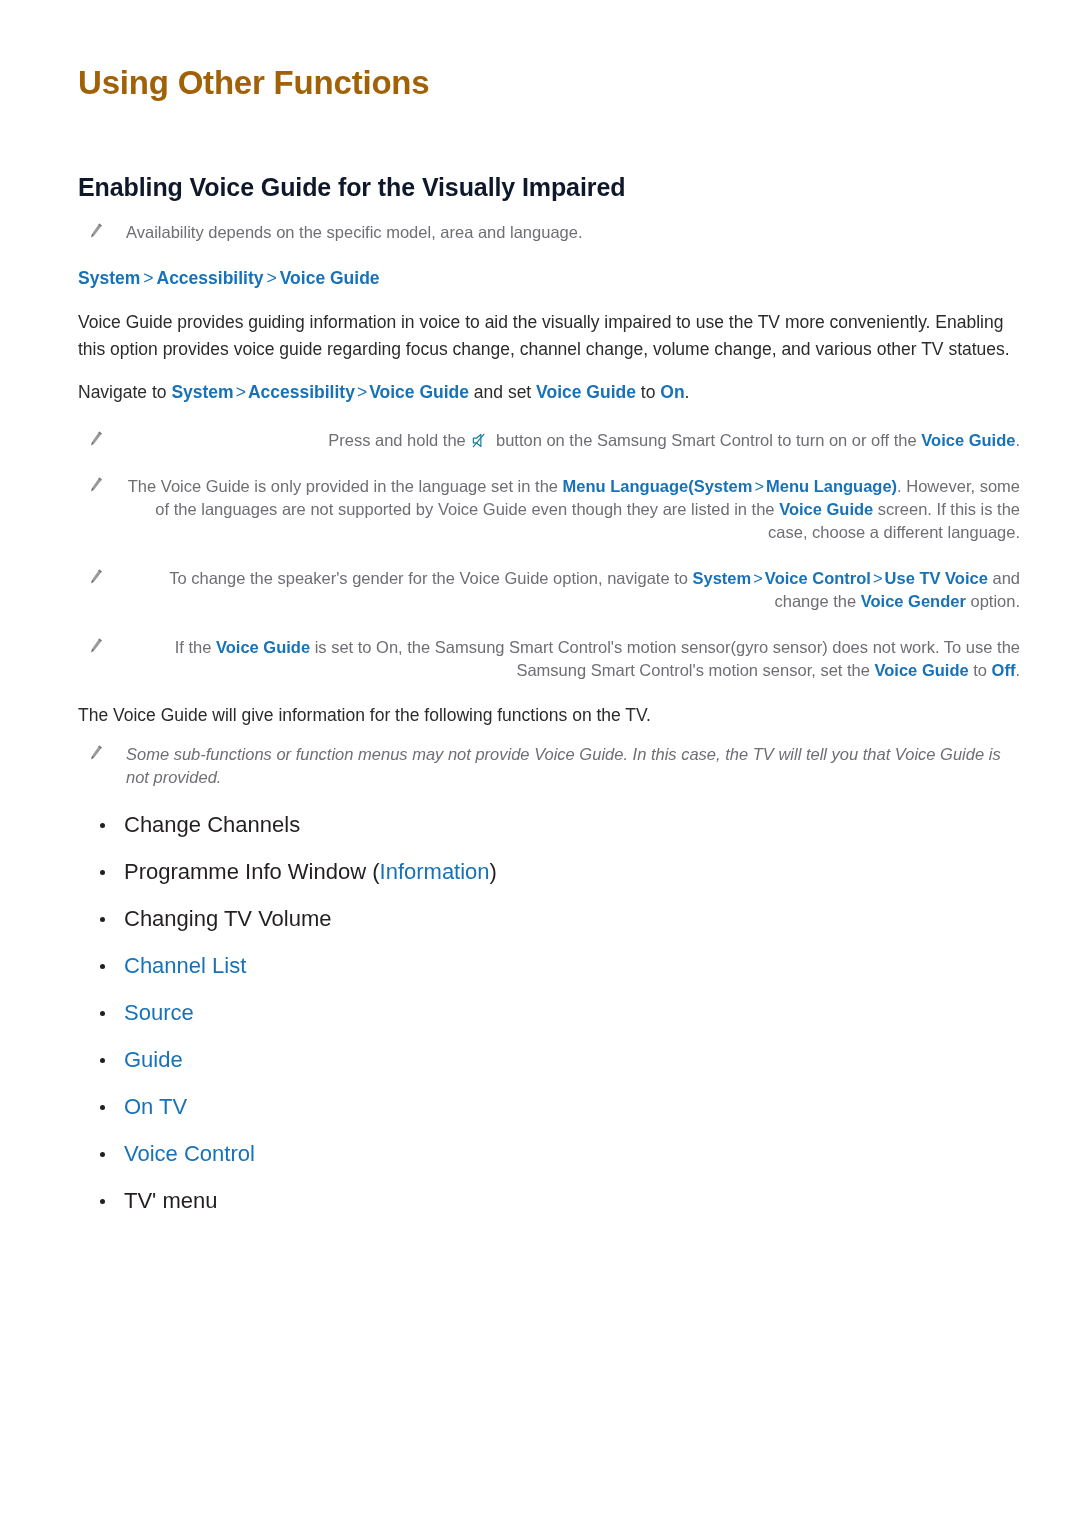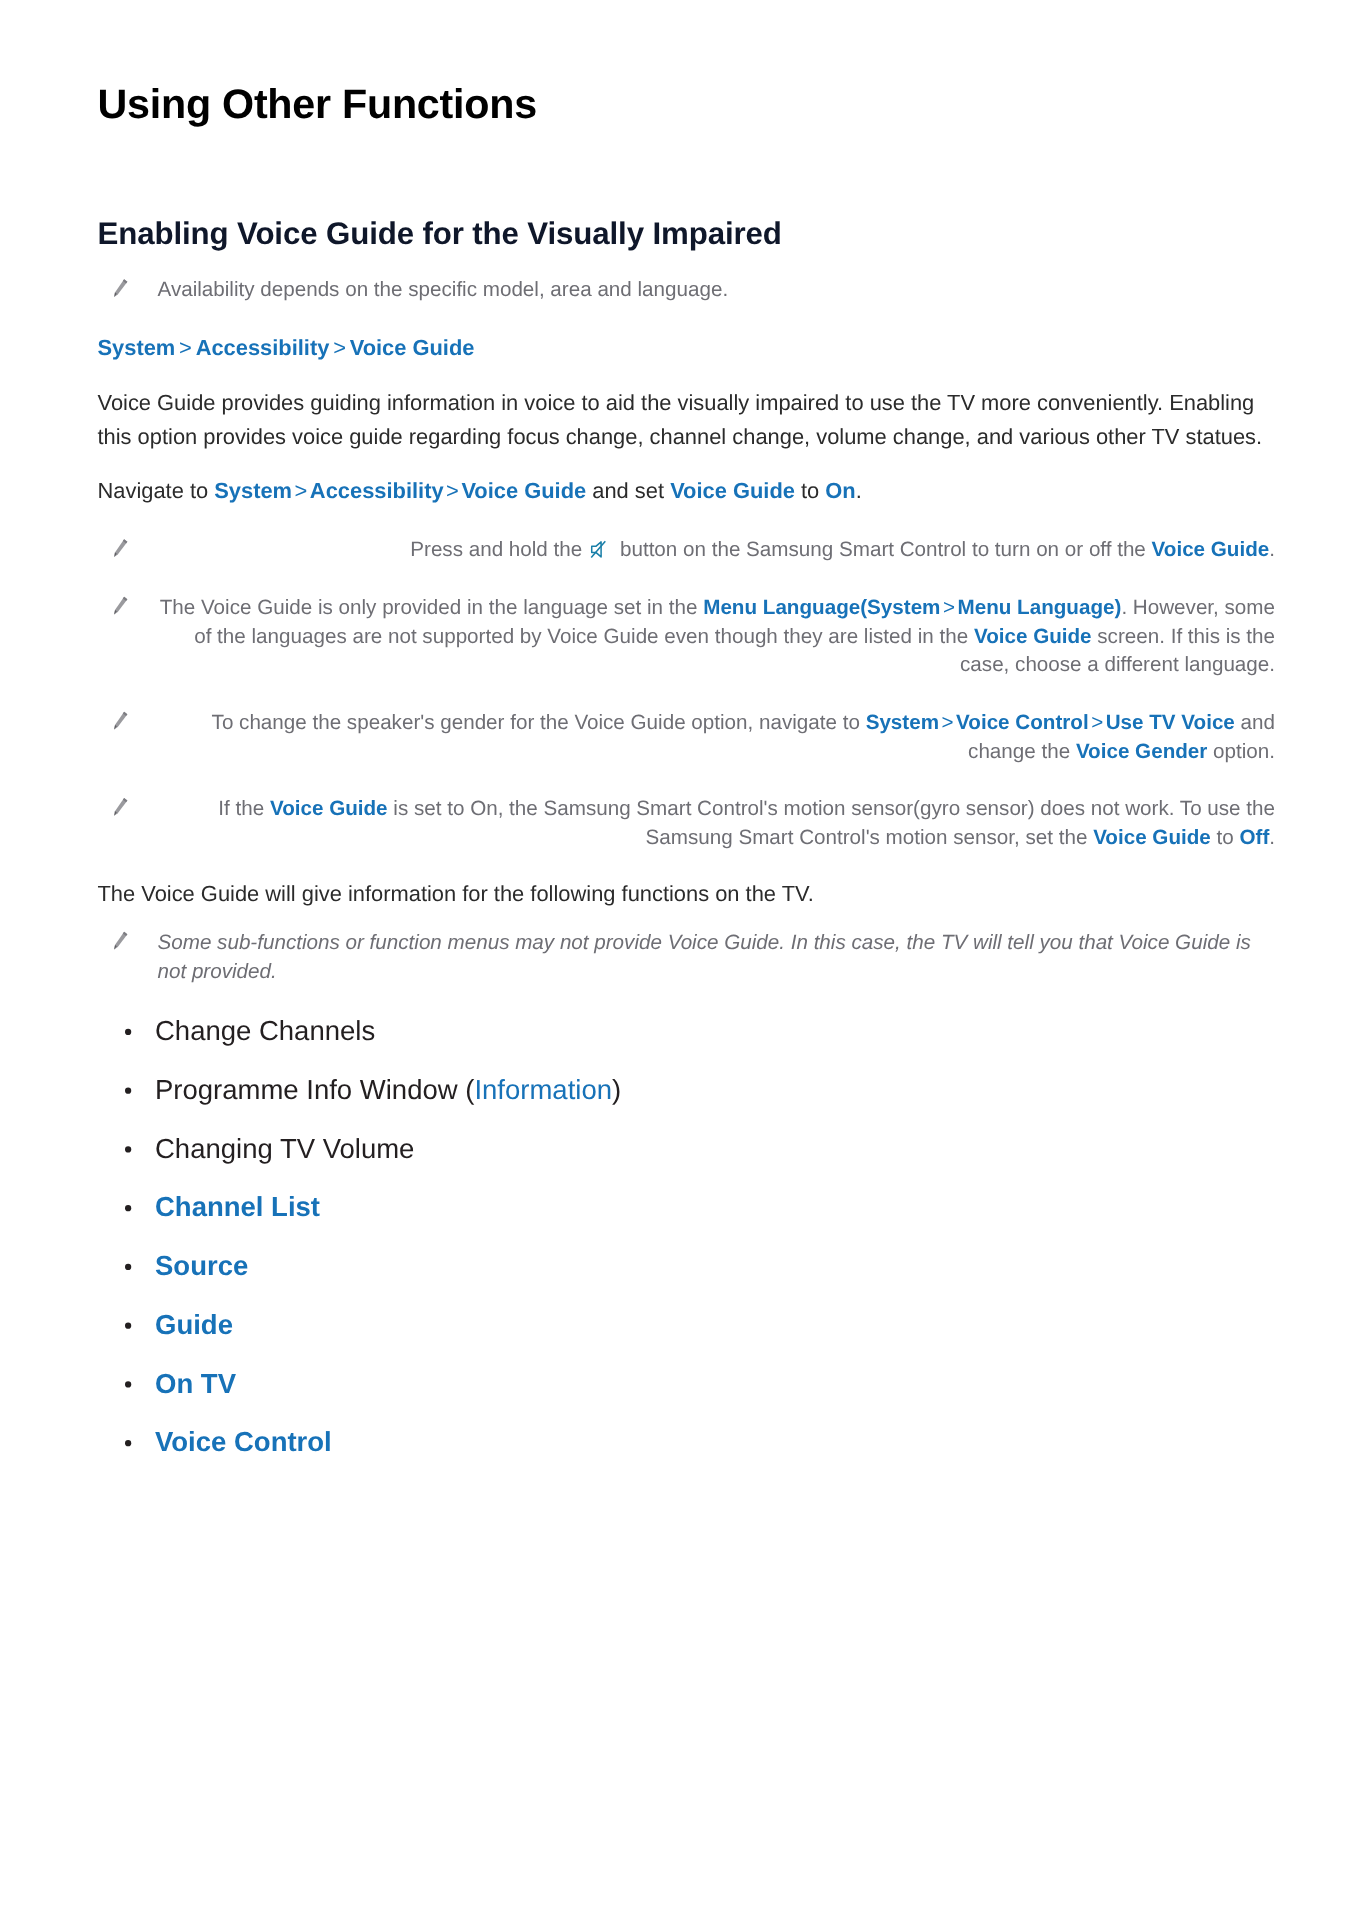--- a/index.html
+++ b/index.html
@@ -19,21 +19,21 @@
     height: 1527px;
     background: #ffffff;
     box-sizing: border-box;
     padding: 62px 60px 0 78px;
   }
 
   
   h1.doc-title {
     font-size: 33px;
     font-weight: bold;
-    color: #000000;
+    color: #a16207;
     margin: 0;
     letter-spacing: -0.2px;
     line-height: 1.25;
   }
   h2.section-title {
     font-size: 25px;
     font-weight: bold;
     color: #0f172a;
     margin: 68px 0 0 0;
     letter-spacing: -0.1px;
@@ -125,21 +125,21 @@
     position: absolute;
     left: 22px;
     top: 10px;
     width: 5px;
     height: 5px;
     border-radius: 50%;
     background: #231f20;
   }
   ul.feature-list li.accent {
     color: #1772b8;
-    font-weight: bold;
+    font-weight: normal;
   }
   ul.feature-list li .inline-accent {
     color: #1772b8;
     font-weight: normal;
   }
 </style>
 </head>
 <body>
 
 <div class="page">
@@ -237,15 +237,16 @@
 
   <ul class="feature-list">
     <li><span>Change Channels</span></li>
     <li><span>Programme Info Window (<span class="inline-accent">Information</span>)</span></li>
     <li><span>Changing TV Volume</span></li>
     <li class="accent"><span>Channel List</span></li>
     <li class="accent"><span>Source</span></li>
     <li class="accent"><span>Guide</span></li>
     <li class="accent"><span>On TV</span></li>
     <li class="accent"><span>Voice Control</span></li>
+    <li><span>TV' menu</span></li>
   </ul>
 
 </div>
 
 </body></html>

